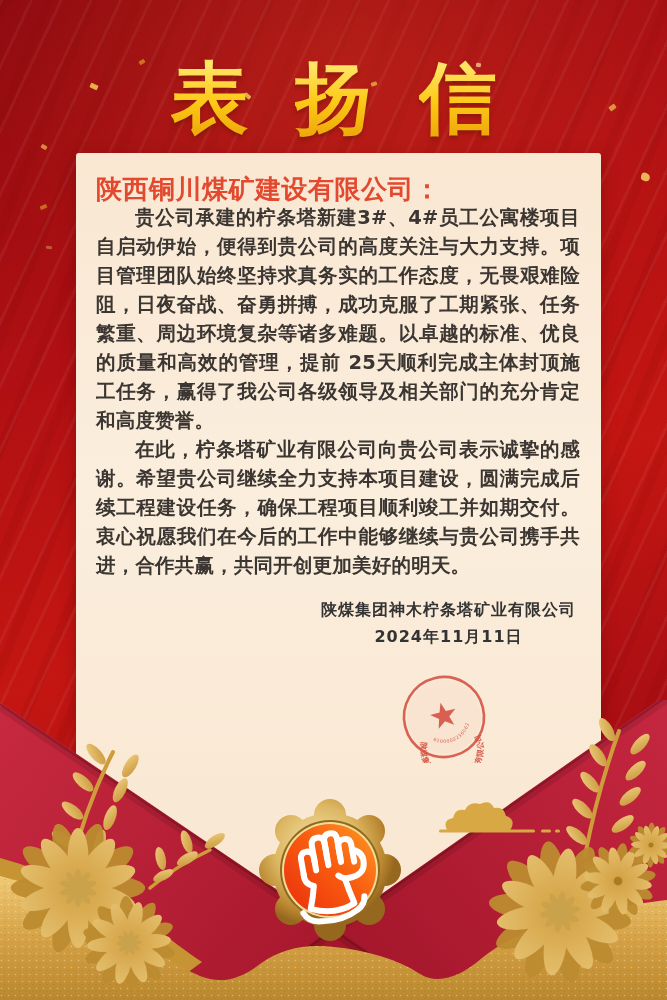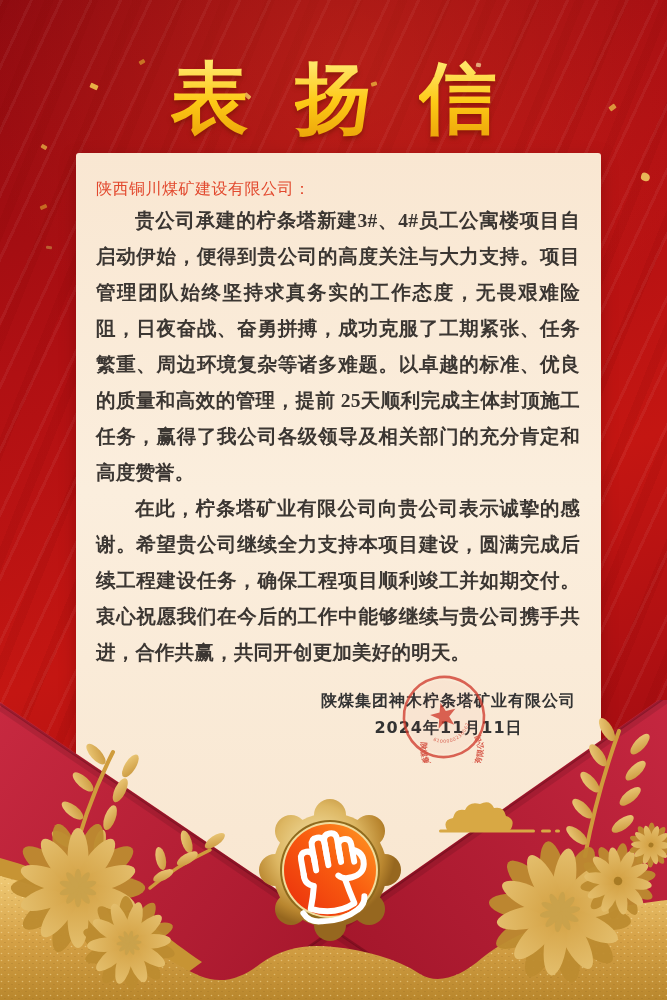--- a/index.html
+++ b/index.html
@@ -36,26 +36,26 @@
   .paper{
     position:absolute;left:76px;top:153px;width:525px;height:847px;
     background:linear-gradient(180deg,#f9e7d2 0%,#fbeedd 40%,#f8e5ce 100%);
     border-radius:3px;
     box-shadow:0 5px 16px rgba(90,0,0,.35);
     box-sizing:border-box;
     padding:22px 21px 0 20px;
     z-index:3;
   }
   .salutation{
-    margin:0;font-size:16px;line-height:28px;font-weight:400;
+    margin:0;font-size:26px;line-height:28px;font-weight:700;
     color:#e2492e;letter-spacing:.5px;
   }
   .para{
-    margin:0;font-size:19.5px;line-height:36px;font-weight:600;
-    color:#3b3632;text-indent:2em;text-align:justify;letter-spacing:.2px;font-family:Liberation Serif, serif;
+    margin:0;font-size:19.5px;line-height:29px;font-weight:600;
+    color:#3b3632;text-indent:2em;text-align:justify;letter-spacing:.2px;
   }
   .signature{
     margin:16px 4px 0 auto;width:max-content;text-align:center;
   }
   .signature p{
     margin:0;font-size:16px;line-height:27px;font-weight:700;color:#333;
     letter-spacing:1px;
   }
   
   .stamp{position:absolute;left:398px;top:671px;z-index:4;opacity:.85;}

